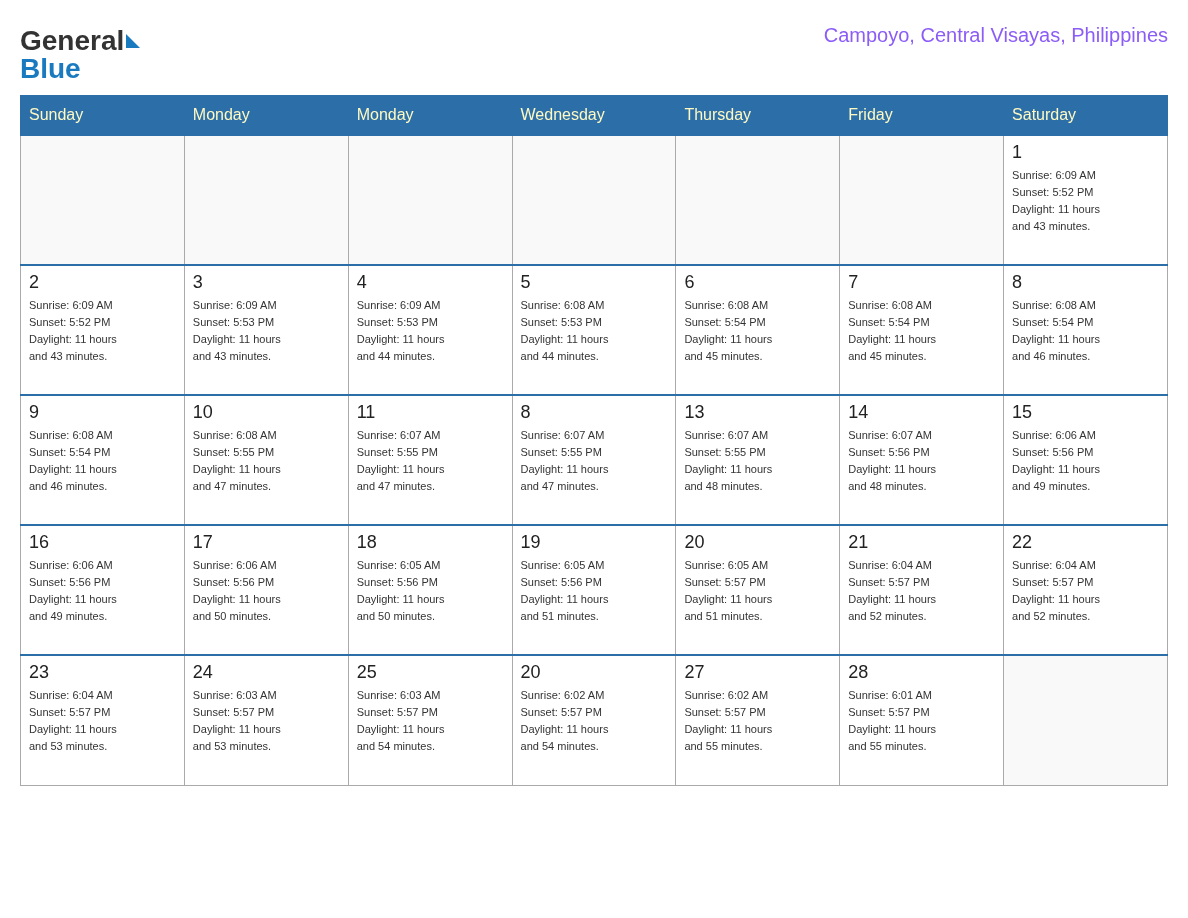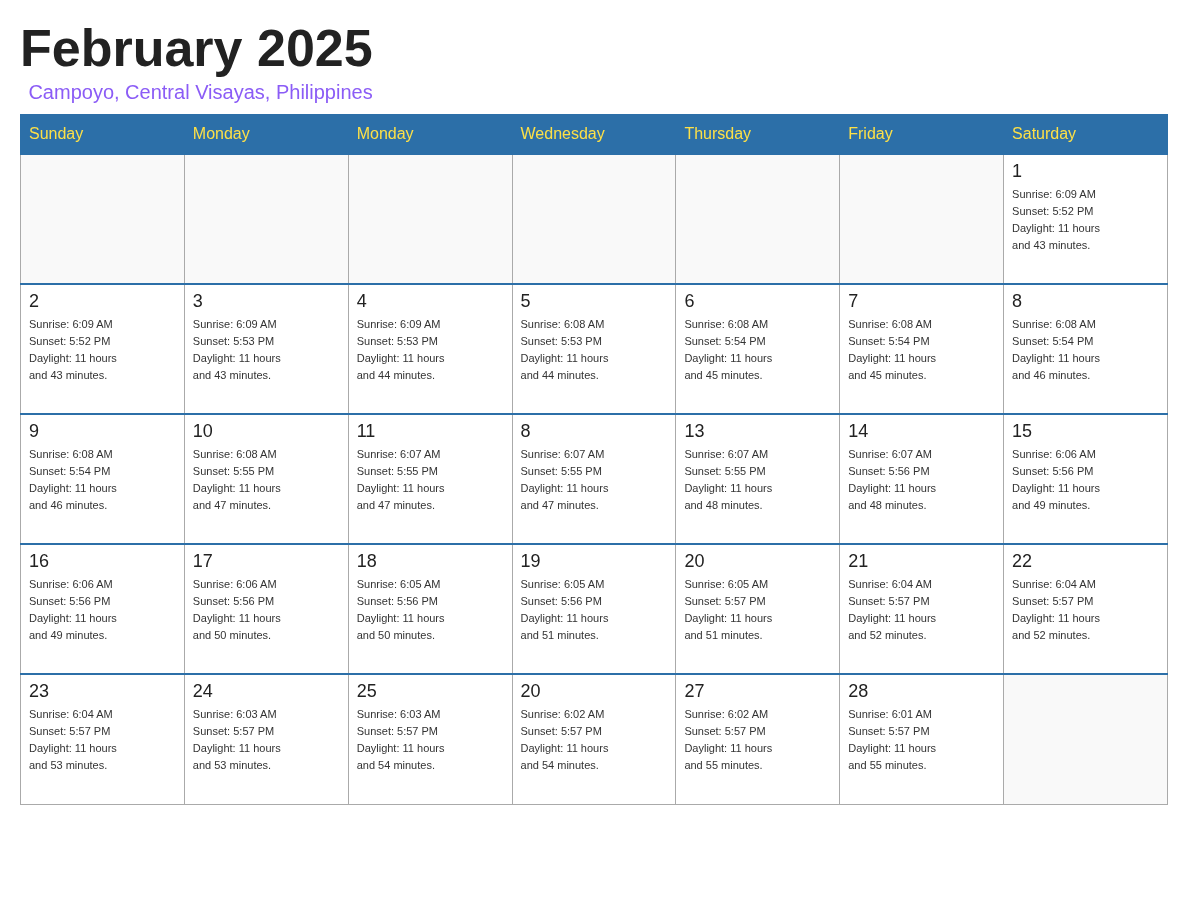--- a/index.html
+++ b/index.html
@@ -61,21 +61,21 @@
       color: #8b5cf6;
       margin-top: 4px;
     }
     .calendar {
       width: 100%;
       border-collapse: collapse;
       margin-top: 10px;
     }
     .calendar th {
       background-color: #2c6fa8;
-      color: #fde047;
+      color: #fef9c3;
       padding: 10px 8px;
       text-align: left;
       font-size: 16px;
       font-weight: normal;
       border: 1px solid #2c6fa8;
     }
     .calendar td {
       border: 1px solid #aaa;
       vertical-align: top;
       padding: 6px 8px;
@@ -98,22 +98,28 @@
       line-height: 1.55;
     }
     .week-row td {
       border-top: 2px solid #2c6fa8;
     }
   </style>
 </head>
 <body>
 
 <div class="header">
+  <div class="logo">
+    <div class="logo-text">
+      <span class="logo-general">General</span>
+        <span class="logo-arrow"></span>
+    </div>
+    <div class="logo-blue">Blue</div>
+  </div>
   <div class="title-section">
-    <div class="month-title">February 2025</div>
     <div class="location-title">Campoyo, Central Visayas, Philippines</div>
   </div>
 </div>
 
 <table class="calendar">
   <thead>
     <tr>
     <th>Sunday</th>
         <th>Monday</th>
         <th>Monday</th>

